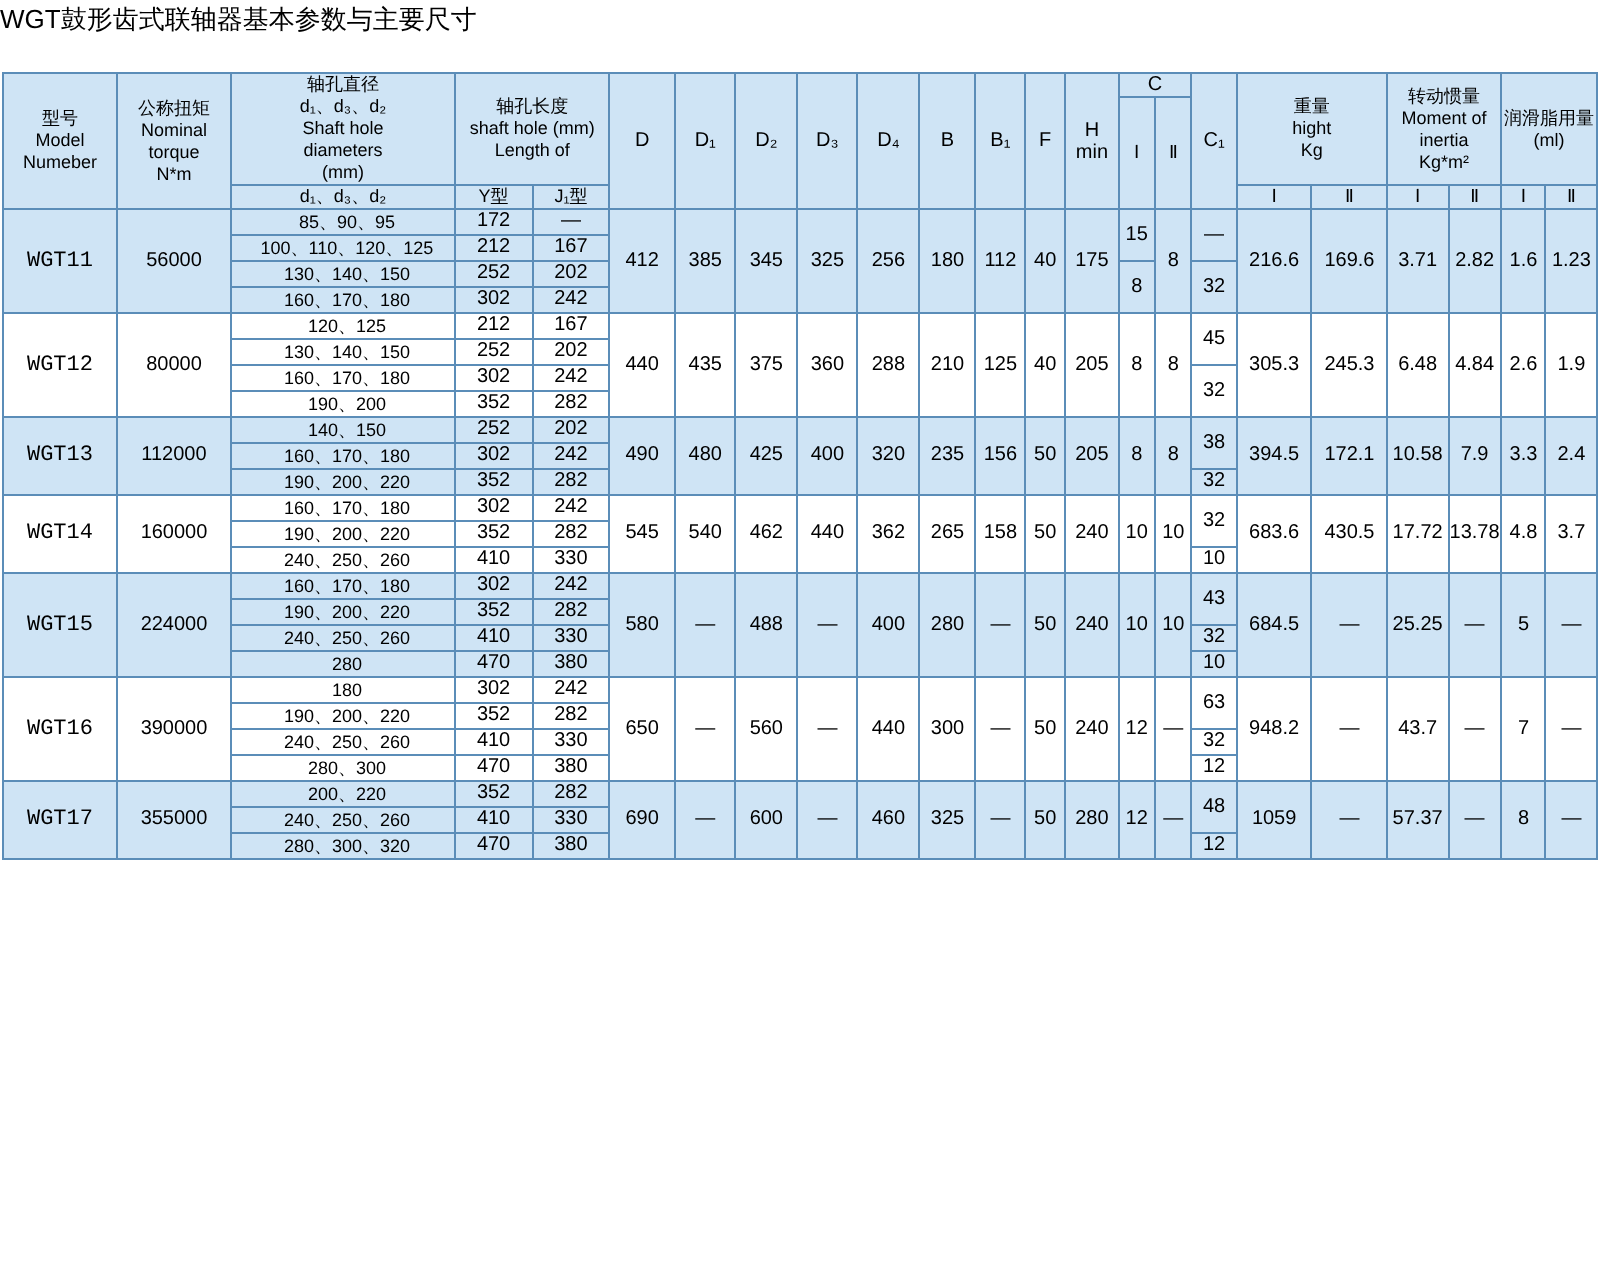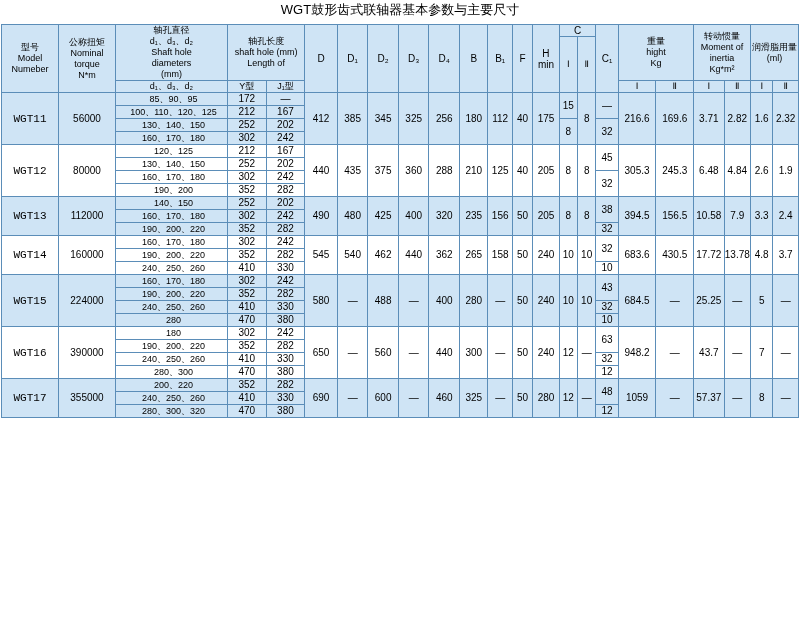--- a/index.html
+++ b/index.html
@@ -5,24 +5,23 @@
   html,body{margin:0;padding:0;}
   body{
     width:800px;height:637px;
     background:#ffffff;
     font-family:"Liberation Sans", sans-serif;
     font-size:11px;
     color:#000;
     overflow:hidden;
   }
   #title{
-    text-align:center;
     font-size:13px;
     line-height:20px;
-    height:24px;
+    height:36px;
     color:#000;
     border-radius:10px;
   }
   table{
     border-collapse:collapse;
     width:798px;
     margin:0 1px;
     table-layout:fixed;
   }
   td,th{
@@ -166,21 +165,21 @@
         <td rowspan="4">40</td>
         <td rowspan="4">175</td>
         <td rowspan="2">15</td>
         <td rowspan="4">8</td>
         <td rowspan="2">—</td>
         <td rowspan="4">216.6</td>
         <td rowspan="4">169.6</td>
         <td rowspan="4">3.71</td>
         <td rowspan="4">2.82</td>
         <td rowspan="4">1.6</td>
-        <td rowspan="4">2.32</td>
+        <td rowspan="4">1.23</td>
       </tr>
       <tr class="band-a">
         <td class="shaftdia">100、110、120、125</td>
         <td>212</td>
         <td>167</td>
       </tr>
       <tr class="band-a">
         <td class="shaftdia">130、140、150</td>
         <td>252</td>
         <td>202</td>
@@ -245,21 +244,21 @@
         <td rowspan="3">400</td>
         <td rowspan="3">320</td>
         <td rowspan="3">235</td>
         <td rowspan="3">156</td>
         <td rowspan="3">50</td>
         <td rowspan="3">205</td>
         <td rowspan="3">8</td>
         <td rowspan="3">8</td>
         <td rowspan="2">38</td>
         <td rowspan="3">394.5</td>
-        <td rowspan="3">156.5</td>
+        <td rowspan="3">172.1</td>
         <td rowspan="3">10.58</td>
         <td rowspan="3">7.9</td>
         <td rowspan="3">3.3</td>
         <td rowspan="3">2.4</td>
       </tr>
       <tr class="band-a">
         <td class="shaftdia">160、170、180</td>
         <td>302</td>
         <td>242</td>
       </tr>

